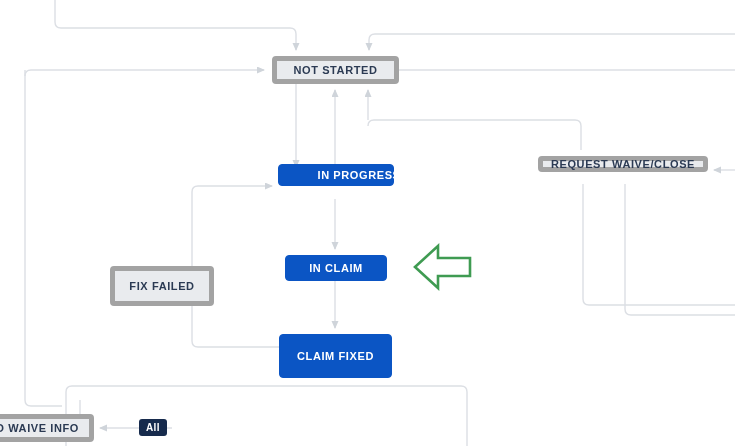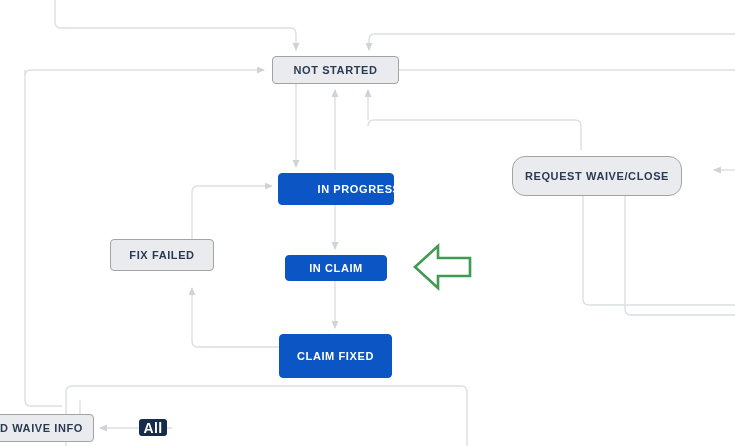--- a/index.html
+++ b/index.html
@@ -34,37 +34,37 @@
     border-radius: 4px;
     font-size: 11px;
     font-weight: bold;
     letter-spacing: 0.6px;
     white-space: nowrap;
     user-select: none;
   }
   .node.gray {
     background: #e9ebee;
     color: #2b3a53;
-    border: 1px solid #a3a3a3;
+    border: 5px solid #a3a3a3;
   }
   .node.blue {
     background: #0b55c4;
     color: #ffffff;
     border: 1px solid #0b55c4;
   }
   .badge {
     position: absolute;
     box-sizing: border-box;
     display: flex;
     align-items: center;
     justify-content: center;
     background: #172b4d;
     color: #ffffff;
     border-radius: 3px;
-    font-size: 14px;
+    font-size: 10px;
     font-weight: bold;
     letter-spacing: 0.4px;
     user-select: none;
   }
   .cursor-arrow {
     position: absolute;
   }
 </style>
 </head>
 <body>
@@ -114,29 +114,29 @@
       <path d="M172,428 L100,428" marker-end="url(#ah)"></path>
 
       <path d="M80,400 L80,414"></path>
     </g>
   </svg>
 
   <div class="node gray" style="left:272px; top:56px; width:127px; height:28px;">
     <span>NOT STARTED</span>
   </div>
 
-  <div class="node gray" style="left:512px; top:156px; width:170px; height:40px;border-radius:13px;">
+  <div class="node gray" style="left:538px; top:156px; width:170px; height:16px;">
     <span>REQUEST WAIVE/CLOSE</span>
   </div>
 
-  <div class="node blue" style="left:278px; top:173px; width:116px; height:32px;padding-left:46px;">
+  <div class="node blue" style="left:278px; top:164px; width:116px; height:22px;padding-left:46px;">
     <span>IN PROGRESS</span>
   </div>
 
-  <div class="node gray" style="left:110px; top:239px; width:104px; height:32px;">
+  <div class="node gray" style="left:110px; top:266px; width:104px; height:40px;">
     <span>FIX FAILED</span>
   </div>
 
   <div class="node blue" style="left:285px; top:255px; width:102px; height:26px;">
     <span>IN CLAIM</span>
   </div>
 
   <div class="node blue" style="left:279px; top:334px; width:113px; height:44px;">
     <span>CLAIM FIXED</span>
   </div>

